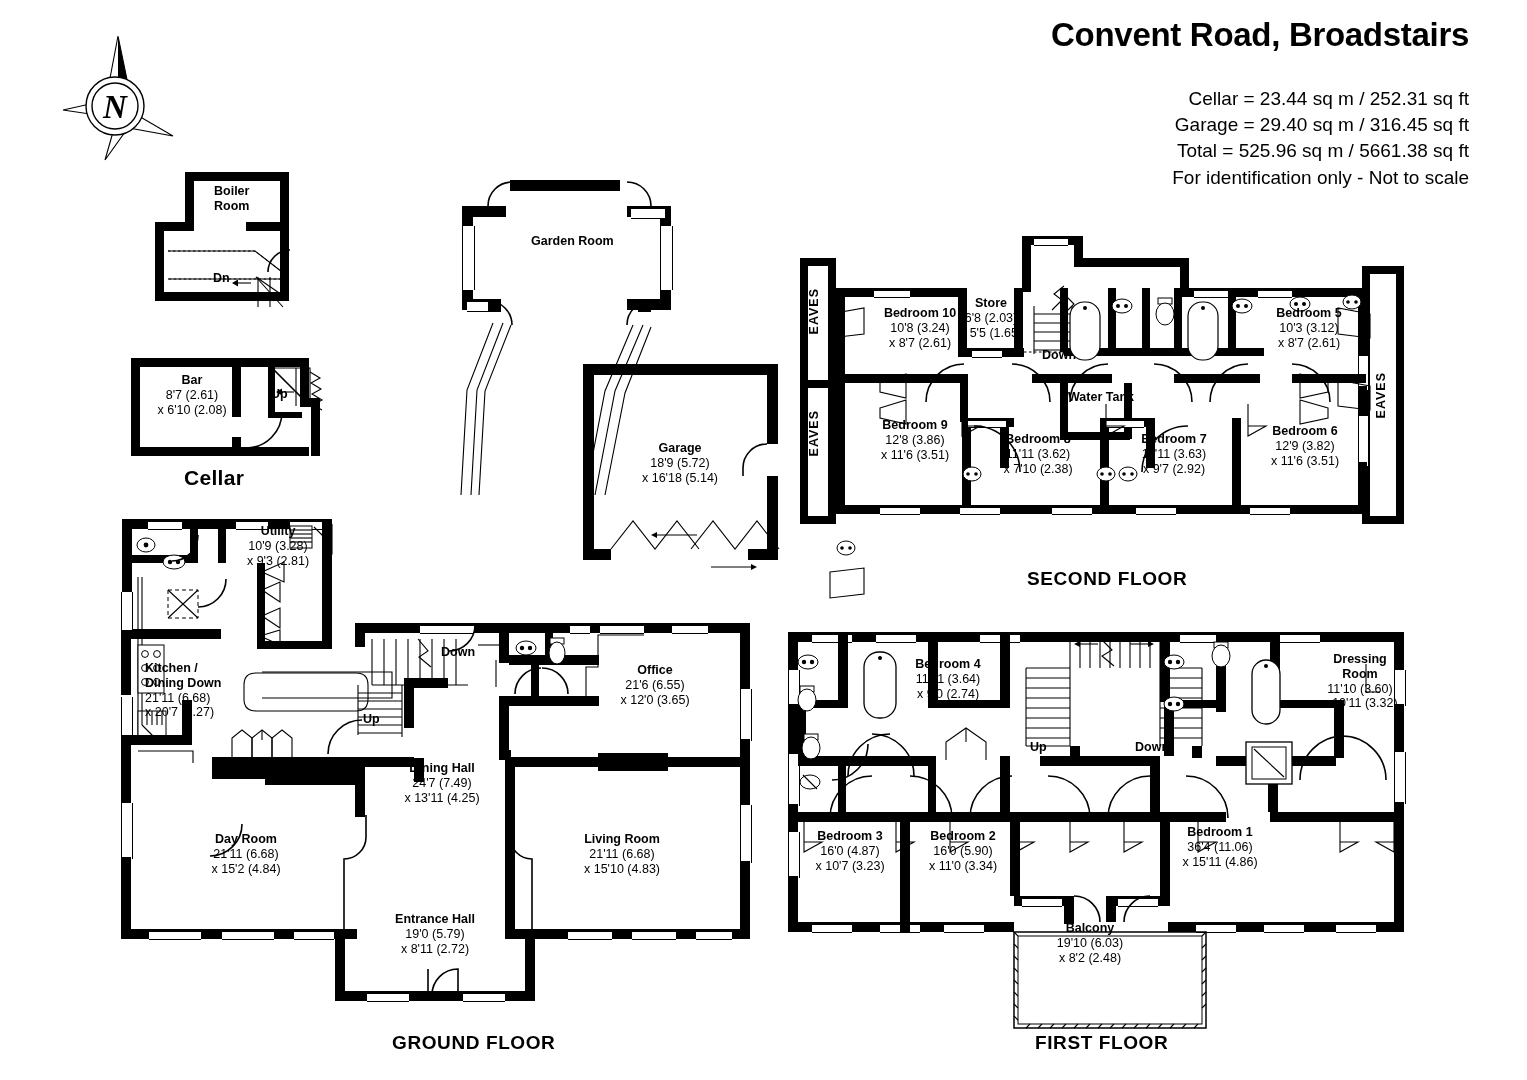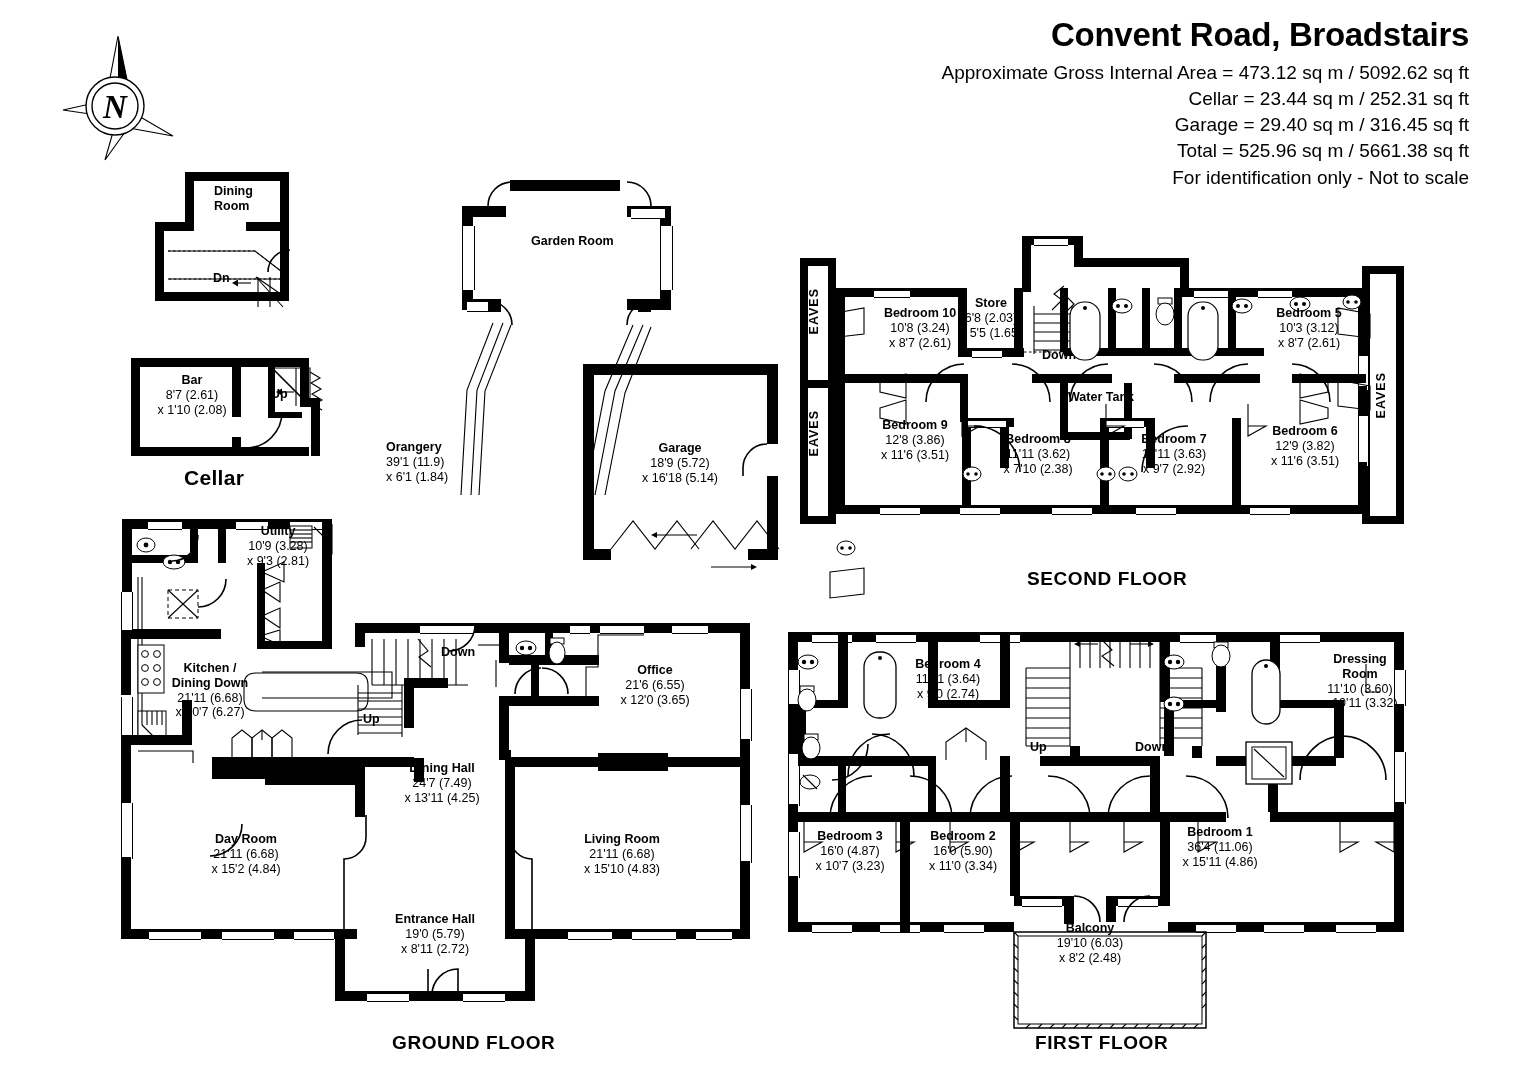--- a/index.html
+++ b/index.html
@@ -32,21 +32,20 @@
   .st2{fill:none;stroke:#000;stroke-width:1.6;}
   .fill0{fill:#000;}
   .dash{fill:none;stroke:#000;stroke-width:1;stroke-dasharray:2.5 2.5;}
 </style>
 </head>
 <body>
 
 <div class="stage">
 
   <div class="title">Convent Road, Broadstairs</div>
-  <div class="subline" style="top:62px">Approximate Gross Internal Area = 473.12 sq m / 5092.62 sq ft</div>
   <div class="subline" style="top:88px">Cellar = 23.44 sq m / 252.31 sq ft</div>
   <div class="subline" style="top:114px">Garage = 29.40 sq m / 316.45 sq ft</div>
   <div class="subline" style="top:140px">Total = 525.96 sq m / 5661.38 sq ft</div>
   <div class="subline" style="top:167px">For identification only - Not to scale</div>
 
   <svg width="130" height="140" style="left:55px;top:28px">
     <polygon class="st" points="63,8 75,66 63,78 52,66"></polygon>
     <polygon class="fill0" points="63,8 75,66 63,78"></polygon>
     <polygon class="st" points="8,82 62,70 70,80 62,90"></polygon>
     <polygon class="st" points="118,108 70,80 64,92 74,100"></polygon>
@@ -70,21 +69,21 @@
       <path class="st" d="M18,36 L105,36 L136,60"></path>
       <path class="st" d="M18,64 L136,64"></path>
       <path class="st" d="M106,62 L135,82"></path>
       <path class="st" d="M106,62 L133,92"></path>
       <line class="st" x1="108" y1="62" x2="108" y2="92"></line>
       <line class="st" x1="120" y1="62" x2="120" y2="92"></line>
       <line class="st" x1="88" y1="68" x2="101" y2="68"></line>
       <polygon class="fill0" points="88,64.5 88,71.5 82,68"></polygon>
       <path class="st2" d="M140,35 a22,22 0 0 0 -22,22"></path>
     </svg>
-    <div class="tag" style="left:214px;top:184px">Dining</div>
+    <div class="tag" style="left:214px;top:184px">Boiler</div>
     <div class="tag" style="left:214px;top:199px">Room</div>
     <div class="tag" style="left:213px;top:271px">Dn</div>
   </div>
 
   <div>
     <div class="w" style="left:131px;top:358px;width:178px;height:9px"></div>
     <div class="w" style="left:131px;top:358px;width:9px;height:98px"></div>
     <div class="w" style="left:131px;top:447px;width:178px;height:9px"></div>
     <div class="w" style="left:300px;top:358px;width:9px;height:45px"></div>
     <div class="w" style="left:300px;top:398px;width:20px;height:9px"></div>
@@ -99,21 +98,21 @@
       <line class="st" x1="64" y1="10" x2="64" y2="48"></line>
       <line class="st" x1="74" y1="20" x2="74" y2="48"></line>
       <line class="st" x1="50" y1="34" x2="62" y2="34"></line>
       <polygon class="fill0" points="50,30.5 50,37.5 44,34"></polygon>
       <path class="st" d="M78,14 l10,6 l-9,5 l10,6 l-9,5 l10,6 l-9,5 l9,5"></path>
       <path class="st2" d="M14,90 a36,36 0 0 0 36,-36"></path>
     </svg>
     <div class="rm" style="left:122px;top:373px;width:140px">
       <div class="n">Bar</div>
       <div class="d">8'7 (2.61)</div>
-      <div class="d">x 1'10 (2.08)</div>
+      <div class="d">x 6'10 (2.08)</div>
     </div>
     <div class="tag" style="left:271px;top:387px">Up</div>
   </div>
   <div class="cellarlbl" style="left:184px;top:466px">Cellar</div>
 
   <div>
     <div class="w" style="left:510px;top:180px;width:110px;height:11px"></div>
     <div class="w" style="left:462px;top:206px;width:44px;height:11px"></div>
     <div class="w" style="left:462px;top:206px;width:11px;height:22px"></div>
     <div class="w" style="left:462px;top:288px;width:11px;height:22px"></div>
@@ -132,25 +131,20 @@
       <path class="st2" d="M33,126 a24,24 0 0 1 24,24"></path>
       <path class="st2" d="M196,126 a24,24 0 0 0 -24,24"></path>
       <polygon class="fill0" points="33,124 46,124 46,137 33,137"></polygon>
       <polygon class="fill0" points="183,124 196,124 196,137 183,137"></polygon>
       <path class="st" d="M38,148 L12,215 L6,320 M48,148 L22,215 L16,320 M56,150 L30,216 L24,320"></path>
       <path class="st" d="M178,150 L150,216 L130,320 M188,150 L160,216 L140,320 M196,152 L170,218 L150,320"></path>
     </svg>
     <div class="tag" style="left:531px;top:234px">Garden Room</div>
   </div>
 
-  <div class="rm" style="left:386px;top:440px;width:170px;text-align:left">
-    <div class="n">Orangery</div>
-    <div class="d">39'1 (11.9)</div>
-    <div class="d">x 6'1 (1.84)</div>
-  </div>
 
   <div>
     <div class="w" style="left:583px;top:364px;width:195px;height:11px"></div>
     <div class="w" style="left:583px;top:364px;width:11px;height:196px"></div>
     <div class="w" style="left:767px;top:364px;width:11px;height:80px"></div>
     <div class="w" style="left:767px;top:476px;width:11px;height:84px"></div>
     <div class="w" style="left:583px;top:549px;width:28px;height:11px"></div>
     <div class="w" style="left:748px;top:549px;width:30px;height:11px"></div>
     <svg width="230" height="90" style="left:575px;top:435px">
       <path class="st2" d="M192,9 a24,24 0 0 0 -24,24 l0,8"></path>
@@ -223,21 +217,21 @@
       <path class="st" d="M0,70 L18,62 L18,82 Z" fill="#fff"></path>
       <path class="st" d="M0,96 L18,88 L18,108 Z" fill="#fff"></path>
       <path class="st" d="M-2,116 L18,110 L18,125 Z" fill="#fff"></path>
     </svg>
     <div class="rm" style="left:218px;top:524px;width:120px">
       <div class="n">Utility</div>
       <div class="d">10'9 (3.28)</div>
       <div class="d">x 9'3 (2.81)</div>
     </div>
 
-    <div class="rm" style="left:145px;top:661px;width:130px;text-align:center">
+    <div class="rm" style="left:145px;top:661px;width:130px;text-align:left">
       <div class="n">Kitchen /</div>
       <div class="n">Dining Down</div>
       <div class="d">21'11 (6.68)</div>
       <div class="d">x 20'7 (6.27)</div>
     </div>
     <svg width="140" height="60" style="left:244px;top:669px">
       <path class="st" d="M12,4 q-12,0 -12,12 l0,14 q0,12 12,12 l100,0 q12,0 12,-12 l0,-14 q0,-12 -12,-12 Z"></path>
     </svg>
 
     <div class="thin" style="left:265px;top:665px;width:2px;height:0px"></div>

